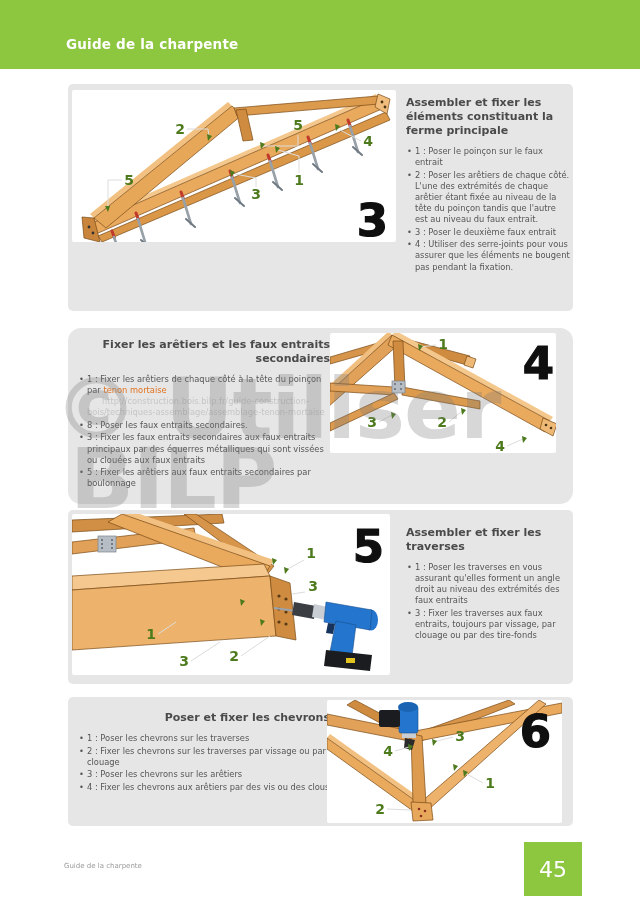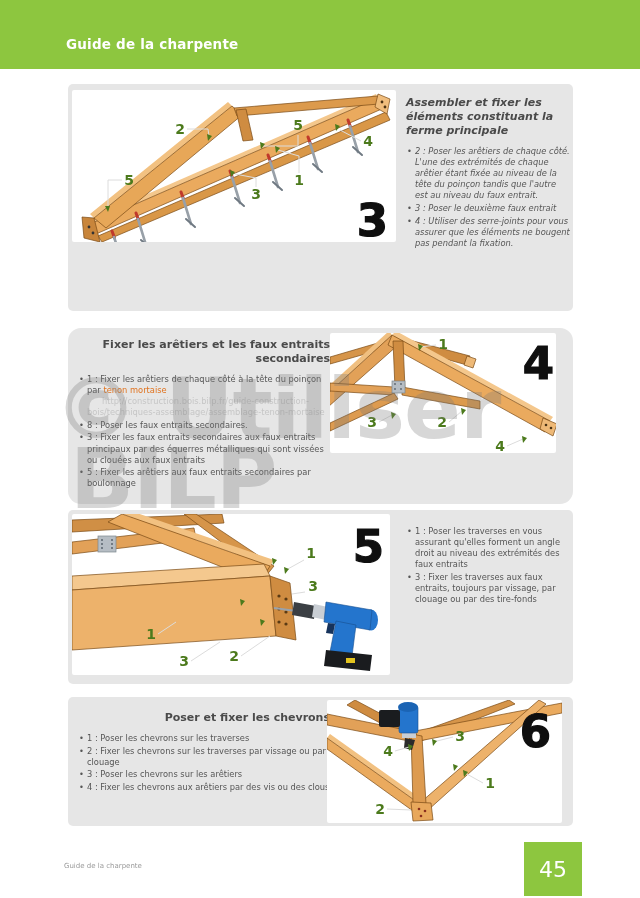--- a/index.html
+++ b/index.html
@@ -16,21 +16,21 @@
   .s3{top:84px;height:227px;}
   .s4{top:328px;height:176px;border-radius:13px;}
   .s5{top:510px;height:174px;}
   .s6{top:697px;height:129px;}
   .figbox{position:absolute;background:#ffffff;border-radius:2px;overflow:hidden;}
   .fig3{left:4px;top:6px;width:324px;height:152px;}
   .fig4{left:262px;top:5px;width:226px;height:120px;}
   .fig5{left:4px;top:4px;width:318px;height:161px;}
   .fig6{left:259px;top:3px;width:235px;height:123px;}
   .textcol{position:absolute;color:#565656;}
-  .tc3{left:338px;top:12px;width:164px;font-style:italic;}
+  .tc3{left:338px;top:12px;width:164px;}
   .tc4{left:10px;top:10px;width:252px;}
   .tc5{left:338px;top:16px;width:164px;}
   .tc6{left:10px;top:14px;width:252px;}
   .textcol h2{margin:0 0 8px 0;font-size:11px;line-height:1.27;color:#4a4a4a;}
   .tr h2{text-align:right;}
   .textcol ul{list-style:none;margin:0;padding:0;font-size:8.3px;line-height:1.34;}
   .textcol li{position:relative;padding-left:9px;margin-bottom:1.5px;}
   .textcol li::before{content:"•";position:absolute;left:1px;top:0;color:#565656;}
   .link{color:#e0731f;text-decoration:none;}
   .url{color:#c6c6c6;overflow-wrap:anywhere;margin-left:15px;}
@@ -137,20 +137,21 @@
           <text class="callout" x="227" y="95" text-anchor="middle">1</text>
           <text class="callout" x="184" y="109" text-anchor="middle">3</text>
           <text class="callout" x="57" y="95" text-anchor="middle">5</text>
         </g>
         <text class="bignum" x="316" y="146" text-anchor="end">3</text>
       </svg>
     </div>
     <div class="textcol tc3">
       <h2>Assembler et fixer les éléments constituant la ferme principale</h2>
       <ul>
+        <li>1 : Poser le poinçon sur le faux entrait</li>
         <li>2 : Poser les arêtiers de chaque côté. L'une des extrémités de chaque arêtier étant fixée au niveau de la tête du poinçon tandis que l'autre est au niveau du faux entrait.</li>
         <li>3 : Poser le deuxième faux entrait</li>
         <li>4 : Utiliser des serre-joints pour vous assurer que les éléments ne bougent pas pendant la fixation.</li>
       </ul>
     </div>
   </section>
 
   <section class="panel s4">
     <div class="textcol tc4 tr">
       <h2>Fixer les arêtiers et les faux entraits secondaires</h2>
@@ -257,20 +258,21 @@
           <text class="callout" x="239" y="44" text-anchor="middle">1</text>
           <text class="callout" x="241" y="77" text-anchor="middle">3</text>
           <text class="callout" x="79" y="125" text-anchor="middle">1</text>
           <text class="callout" x="112" y="152" text-anchor="middle">3</text>
           <text class="callout" x="162" y="147" text-anchor="middle">2</text>
         </g>
         <text class="bignum" x="312" y="48" text-anchor="end">5</text>
       </svg>
     </div>
     <div class="textcol tc5">
+      <h2>Assembler et fixer les traverses</h2>
       <ul>
         <li>1 : Poser les traverses en vous assurant qu'elles forment un angle droit au niveau des extrémités des faux entraits</li>
         <li>3 : Fixer les traverses aux faux entraits, toujours par vissage, par clouage ou par des tire-fonds</li>
       </ul>
     </div>
   </section>
 
   <section class="panel s6">
     <div class="textcol tc6 tr">
       <h2>Poser et fixer les chevrons</h2>

